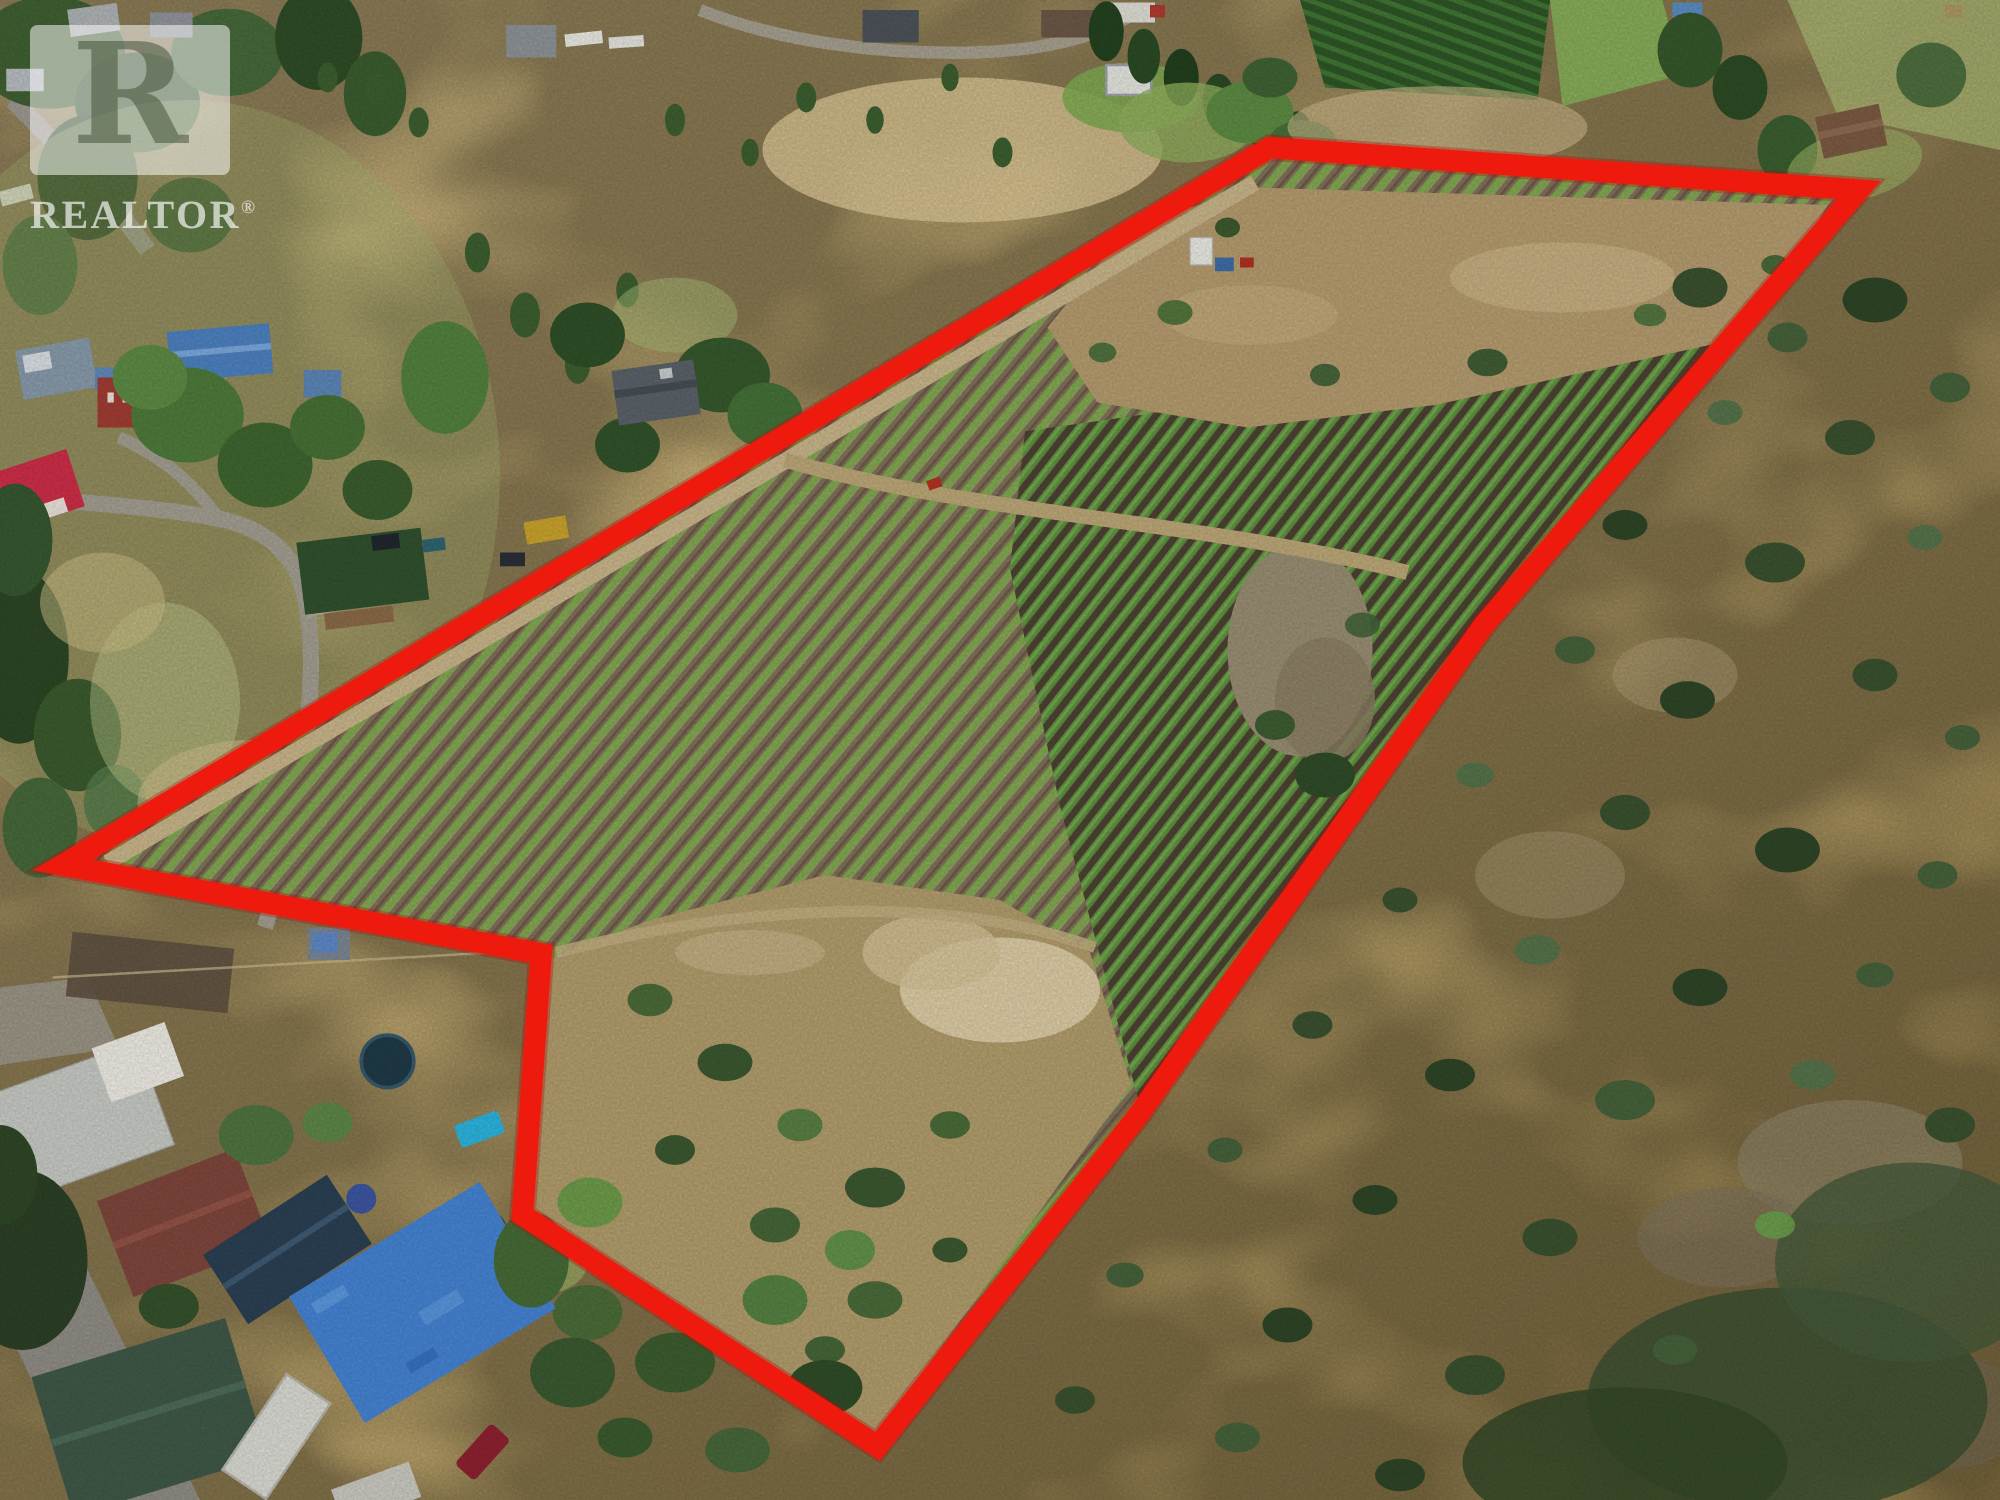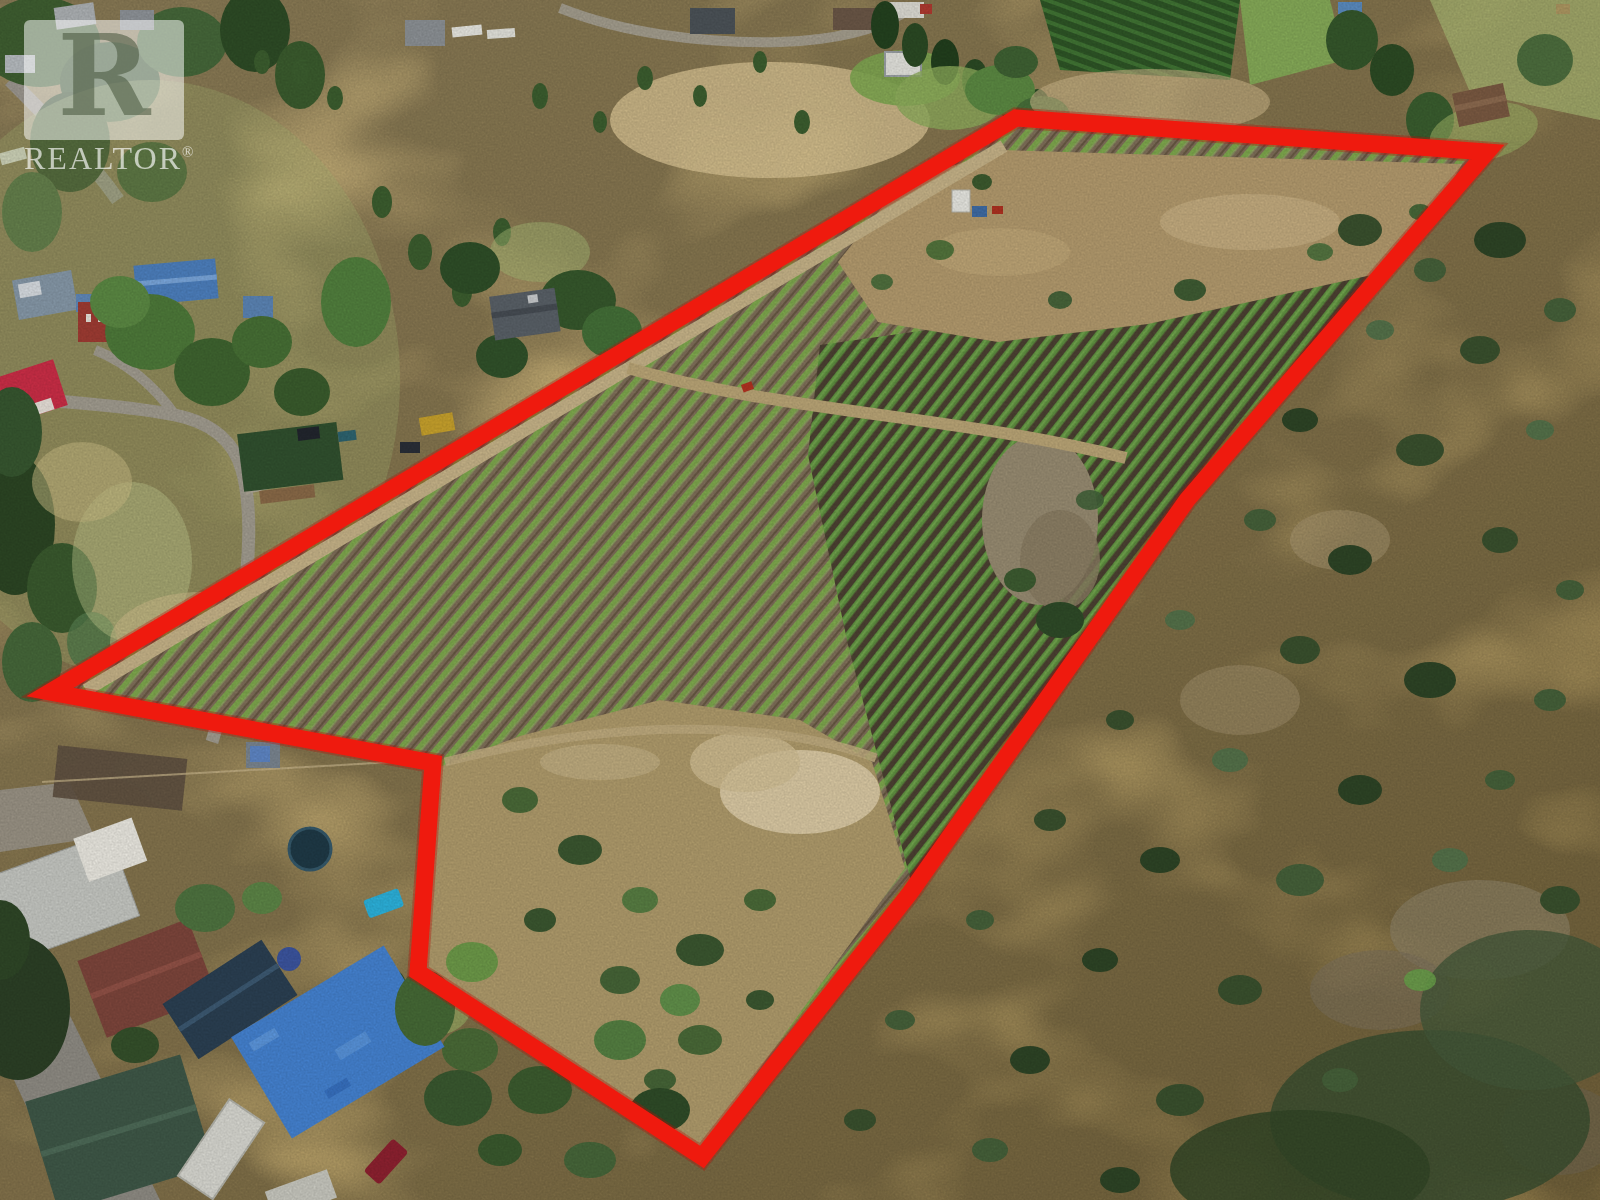--- a/index.html
+++ b/index.html
@@ -3,21 +3,21 @@
 <meta charset="utf-8">
 <style>
   html,body{margin:0;padding:0;background:#222;}
   .stage{position:relative;width:1600px;height:1200px;overflow:hidden;font-family:"Liberation Sans",sans-serif;}
   .stage svg{position:absolute;inset:0;display:block;}
   .wm{position:absolute;left:24px;top:20px;z-index:5;user-select:none;pointer-events:none;}
   .wm-box{width:160px;height:120px;background:rgba(255,255,255,0.52);border-radius:6px;
           display:flex;align-items:center;justify-content:center;}
   .wm-r{font-family:"DejaVu Serif","Liberation Serif",serif;font-weight:bold;font-size:112px;
         line-height:1;color:rgba(70,84,58,0.55);transform:translateY(-4px);}
-  .wm-text{font-family:"Liberation Serif","DejaVu Serif",serif;font-weight:normal;
+  .wm-text{margin-top:13px;font-family:"Liberation Serif","DejaVu Serif",serif;font-weight:bold;
            font-size:32px;letter-spacing:2px;color:rgba(255,255,255,0.66);white-space:nowrap;}
   .wm-text .reg{font-size:15px;vertical-align:super;letter-spacing:0;}
 </style>
 </head>
 <body>
 
 <div class="stage">
 <svg viewBox="0 0 1600 1200" width="1600" height="1200" role="img">
   <defs>
     <linearGradient id="gGrass" x1="0" y1="0" x2="1" y2="1">

